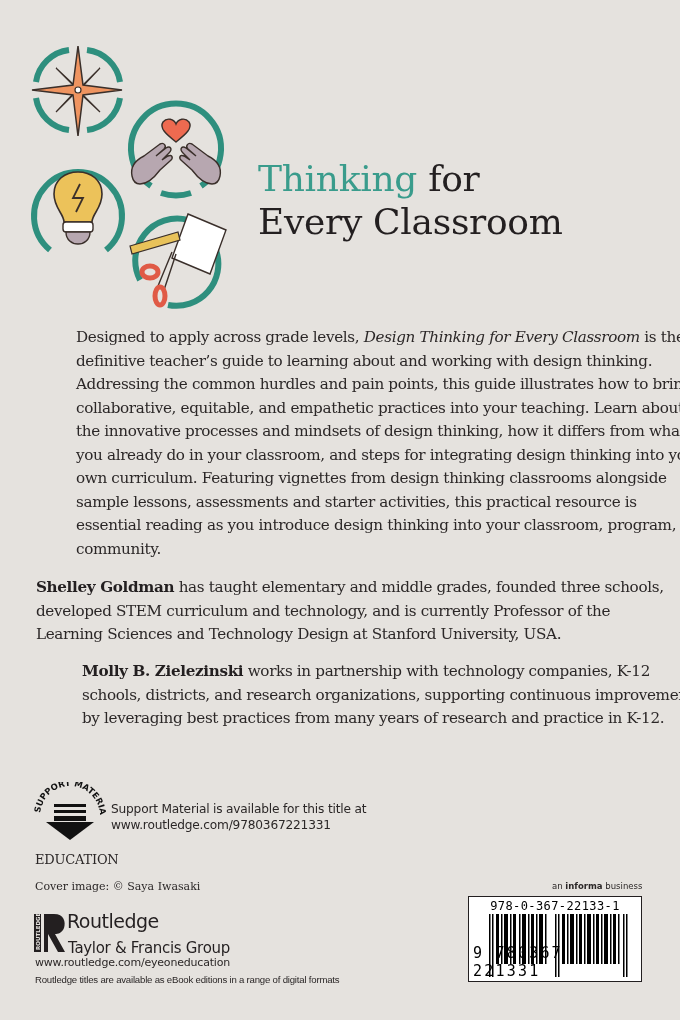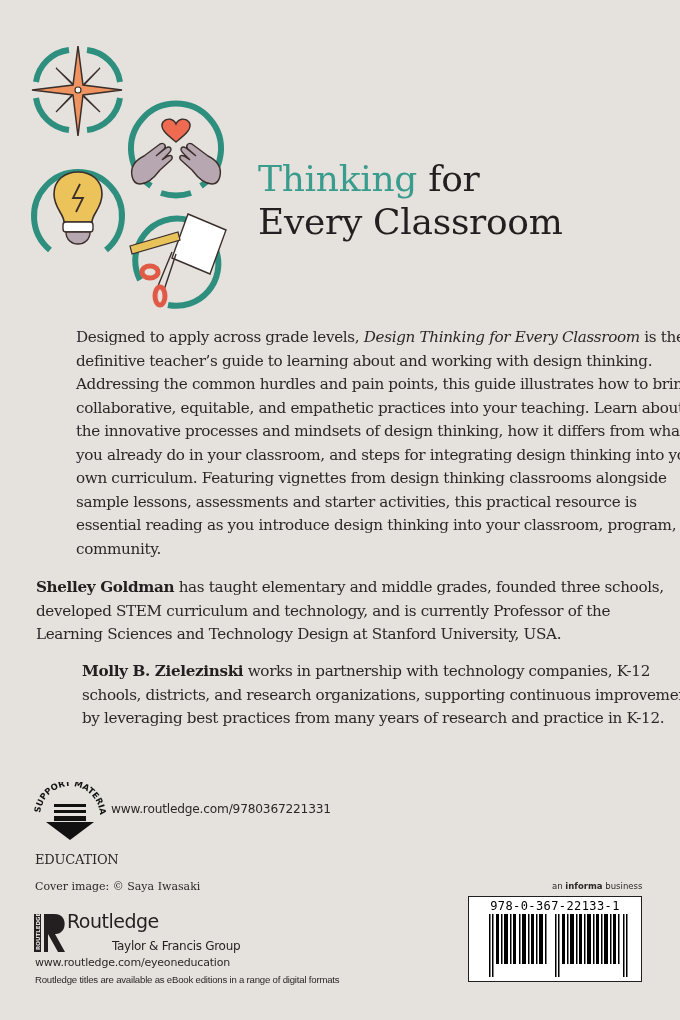--- a/index.html
+++ b/index.html
@@ -50,21 +50,21 @@
   }
   #routledge-logo { left:34px; top:912px; width:34px; height:42px; }
   #publisher-name {
     left:67px; top:910px;
     font-family:"DejaVu Sans", sans-serif;
     font-size:19px; color:#231f20; letter-spacing:-0.5px;
   }
   #publisher-group {
     left:68px; top:939px;
     font-family:"DejaVu Sans", sans-serif;
-    font-size:12px; color:#231f20; letter-spacing:-0.3px;margin-left:44px;
+    font-size:15px; color:#231f20; letter-spacing:-0.3px;
   }
   #publisher-url {
     left:35px; top:956px;
     font-family:"DejaVu Sans", sans-serif;
     font-size:11px; color:#2b2727; letter-spacing:-0.2px;
   }
   #ebook-note {
     left:35px; top:974px;
     font-family:"Liberation Sans", sans-serif;
     font-size:9.6px; color:#2b2727; letter-spacing:-0.2px;
@@ -154,20 +154,21 @@
   <defs>
       <path id="arcpath" d="M 6 34 A 30 30 0 0 1 66 34"></path>
     </defs>
   <text font-family="DejaVu Sans, sans-serif" font-size="8.5" font-weight="bold" fill="#111"><textPath href="#arcpath" startOffset="3">SUPPORT MATERIAL</textPath></text>
   <rect x="20" y="22" width="32" height="3" fill="#111"></rect>
   <rect x="20" y="28" width="32" height="3" fill="#111"></rect>
   <rect x="20" y="34" width="32" height="5" fill="#111"></rect>
   <polygon points="12,40 60,40 36,58" fill="#111"></polygon>
 </svg>
 <div id="support-text" class="abs">
+  <div>Support Material is available for this title at</div>
   <div>www.routledge.com/9780367221331</div>
 </div>
 
 <div id="category" class="abs">EDUCATION</div>
 <div id="cover-credit" class="abs">Cover image: © Saya Iwasaki</div>
 
 <svg id="routledge-logo" class="abs" viewBox="0 0 34 42">
   <rect x="0" y="2" width="7" height="38" fill="#231f20"></rect>
   <text x="5.5" y="38" transform="rotate(-90 5.5 38)" font-family="DejaVu Sans, sans-serif" font-size="5.5" font-weight="bold" fill="#e5e2de">ROUTLEDGE</text>
   <path d="M 10 2 L 20 2 C 30 2 32 10 30 16 C 28 21 24 22 21 22 L 31 40 L 24 40 L 14 22 L 14 40 L 10 40 Z" fill="#231f20"></path>
@@ -210,13 +211,14 @@
       <rect x="107" y="0" width="3" height="50"></rect>
         <rect x="112" y="0" width="1.5" height="50"></rect>
       <rect x="115" y="0" width="4" height="50"></rect>
         <rect x="121" y="0" width="1.5" height="50"></rect>
       <rect x="124" y="0" width="3" height="50"></rect>
         <rect x="129" y="0" width="1.5" height="50"></rect>
       <rect x="134" y="0" width="1.5" height="63"></rect>
         <rect x="137" y="0" width="1.5" height="63"></rect>
     </g>
   </svg>
+  <div id="isbn-bottom">9 780367 221331</div>
 </div>
 
 </body></html>

